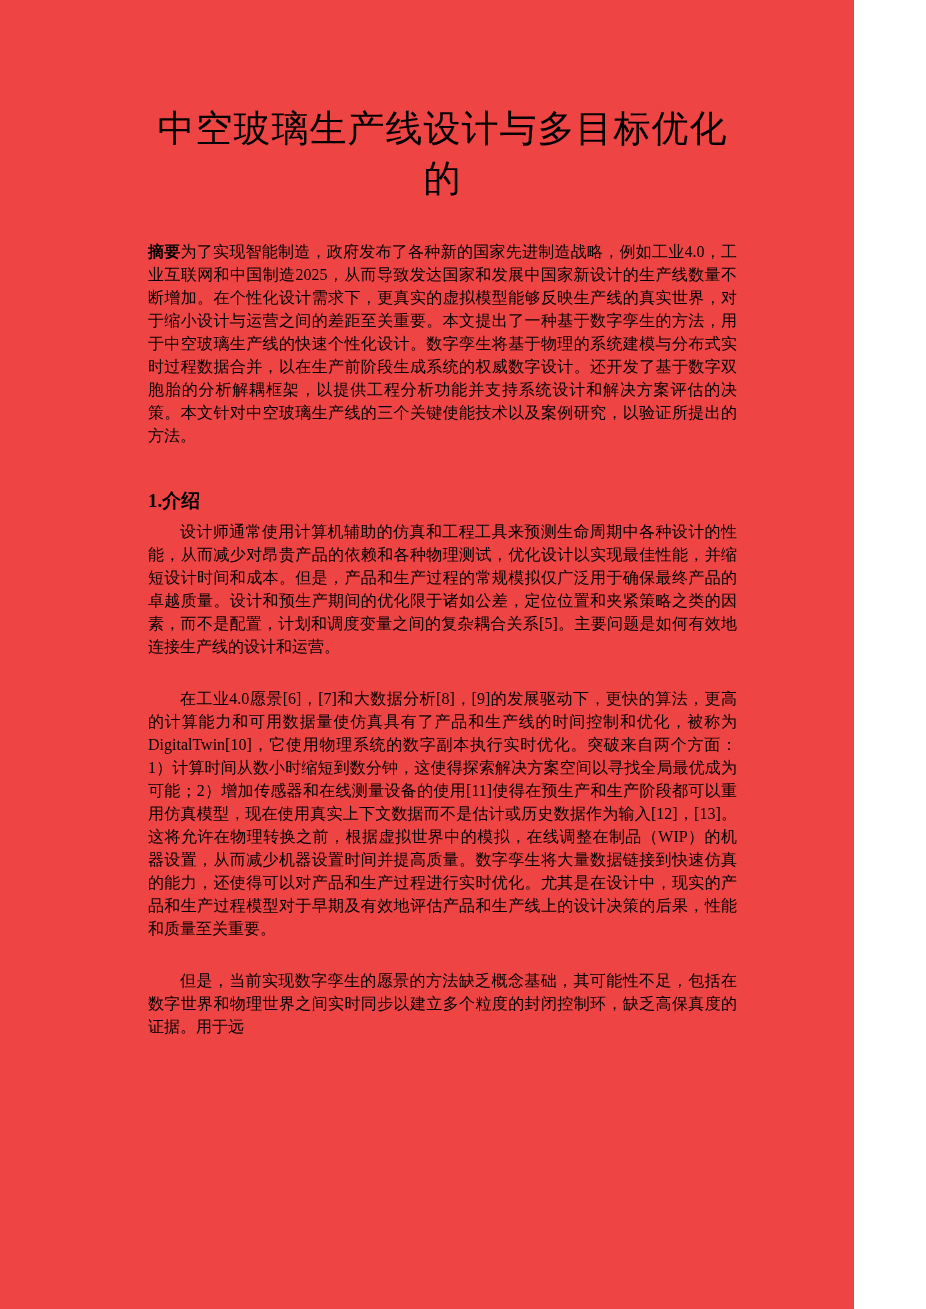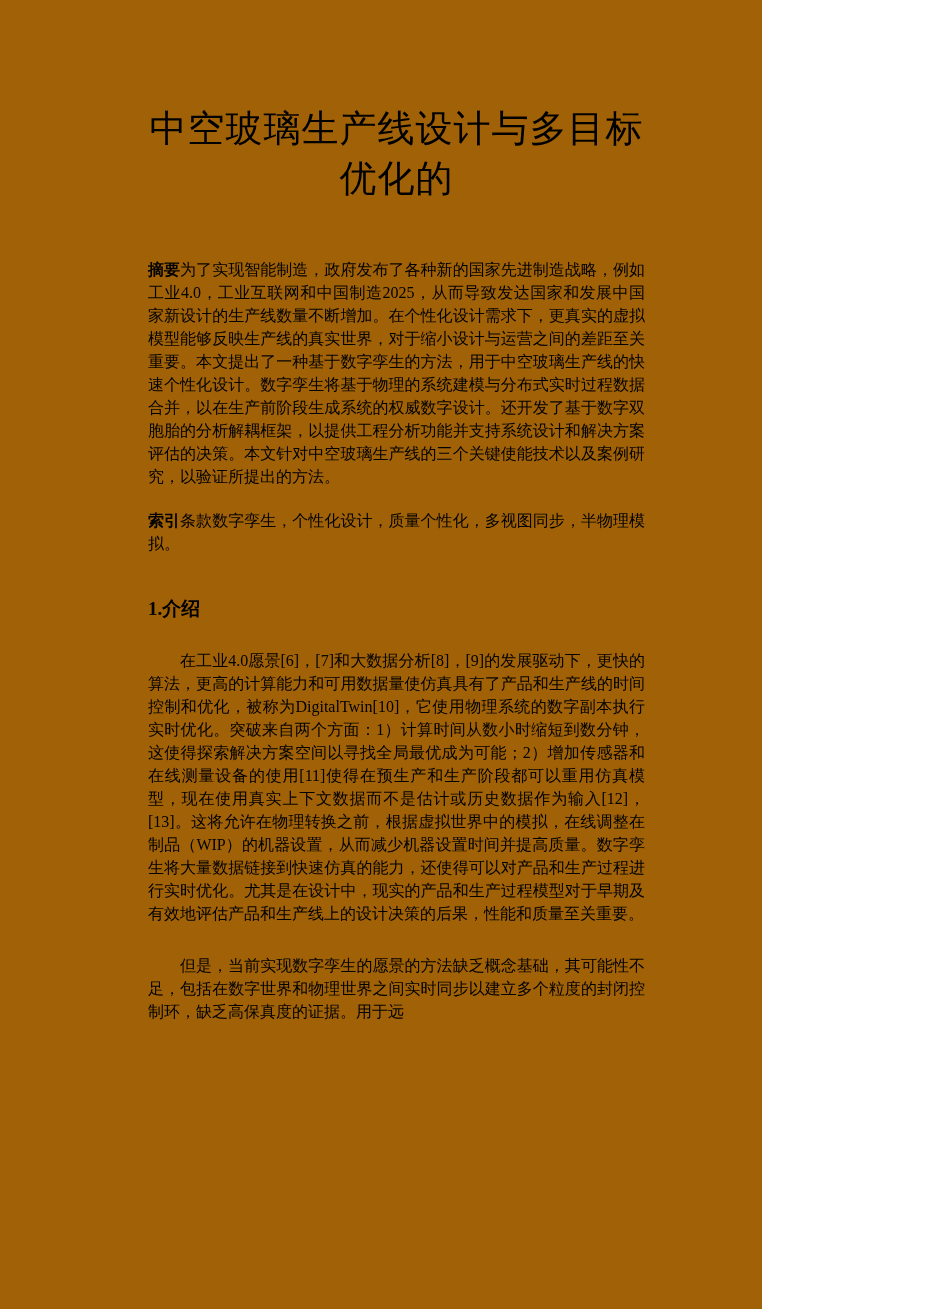--- a/index.html
+++ b/index.html
@@ -8,44 +8,44 @@
     background: #ffffff;
   }
   body {
     width: 926px;
     height: 1309px;
     color: #000000;
     font-family: "Liberation Serif", "DejaVu Serif", serif;
   }
   .page {
     box-sizing: border-box;
-    width: 762px;
+    width: 854px;
     height: 1309px;
     padding: 104px 117px 0 148px;
     overflow: hidden;
-    background: #a16207;
+    background: #ef4444;
   }
   .title {
     margin: 0;
     font-size: 37px;
     font-weight: 500;
     line-height: 50px;
     text-align: center;
     letter-spacing: 1px;
   }
   .title-line {
     display: block;
   }
   .body-text {
     font-size: 16px;
     line-height: 23px;
     text-align: justify;
   }
   .abstract {
-    margin: 54px 0 0 0;
+    margin: 36px 0 0 0;
   }
   .index {
     margin: 21px 0 0 0;
   }
   .inline-label {
     font-weight: 700;
   }
   .section-heading {
     margin: 42px 0 0 0;
     font-size: 19px;
@@ -64,23 +64,23 @@
 <body>
 
 <div class="page">
 
   <h1 class="title">
     <span class="title-line">中空玻璃生产线设计与多目标优化的</span>
   </h1>
 
   <p class="body-text abstract"><b class="inline-label">摘要</b><span>为了实现智能制造，政府发布了各种新的国家先进制造战略，例如工业4.0，工业互联网和中国制造2025，从而导致发达国家和发展中国家新设计的生产线数量不断增加。在个性化设计需求下，更真实的虚拟模型能够反映生产线的真实世界，对于缩小设计与运营之间的差距至关重要。本文提出了一种基于数字孪生的方法，用于中空玻璃生产线的快速个性化设计。数字孪生将基于物理的系统建模与分布式实时过程数据合并，以在生产前阶段生成系统的权威数字设计。还开发了基于数字双胞胎的分析解耦框架，以提供工程分析功能并支持系统设计和解决方案评估的决策。本文针对中空玻璃生产线的三个关键使能技术以及案例研究，以验证所提出的方法。</span></p>
 
-  <p class="body-text index"><b class="inline-label">索引</b><span>条款数字孪生，个性化设计，质量个性化，多视图同步，半物理模拟。</span></p>
 
   <h2 class="section-heading">1.介绍</h2>
 
 
+  <p class="body-text para">设计师通常使用计算机辅助的仿真和工程工具来预测生命周期中各种设计的性能，从而减少对昂贵产品的依赖和各种物理测试，优化设计以实现最佳性能，并缩短设计时间和成本。但是，产品和生产过程的常规模拟仅广泛用于确保最终产品的卓越质量。设计和预生产期间的优化限于诸如公差，定位位置和夹紧策略之类的因素，而不是配置，计划和调度变量之间的复杂耦合关系[5]。主要问题是如何有效地连接生产线的设计和运营。</p>
 
   <p class="body-text para gap">在工业4.0愿景[6]，[7]和大数据分析[8]，[9]的发展驱动下，更快的算法，更高的计算能力和可用数据量使仿真具有了产品和生产线的时间控制和优化，被称为DigitalTwin[10]，它使用物理系统的数字副本执行实时优化。突破来自两个方面：1）计算时间从数小时缩短到数分钟，这使得探索解决方案空间以寻找全局最优成为可能；2）增加传感器和在线测量设备的使用[11]使得在预生产和生产阶段都可以重用仿真模型，现在使用真实上下文数据而不是估计或历史数据作为输入[12]，[13]。这将允许在物理转换之前，根据虚拟世界中的模拟，在线调整在制品（WIP）的机器设置，从而减少机器设置时间并提高质量。数字孪生将大量数据链接到快速仿真的能力，还使得可以对产品和生产过程进行实时优化。尤其是在设计中，现实的产品和生产过程模型对于早期及有效地评估产品和生产线上的设计决策的后果，性能和质量至关重要。</p>
 
   <p class="body-text para gap">但是，当前实现数字孪生的愿景的方法缺乏概念基础，其可能性不足，包括在数字世界和物理世界之间实时同步以建立多个粒度的封闭控制环，缺乏高保真度的证据。用于远</p>
 
 </div>
 
 </body></html>

